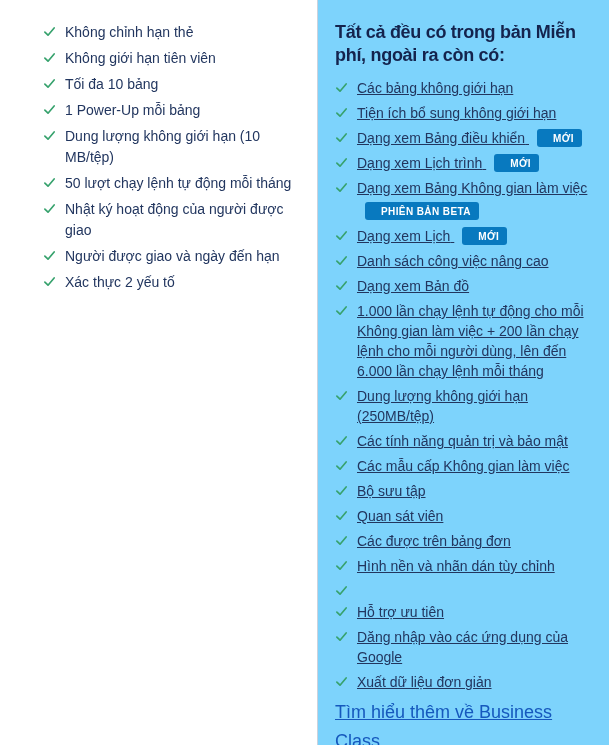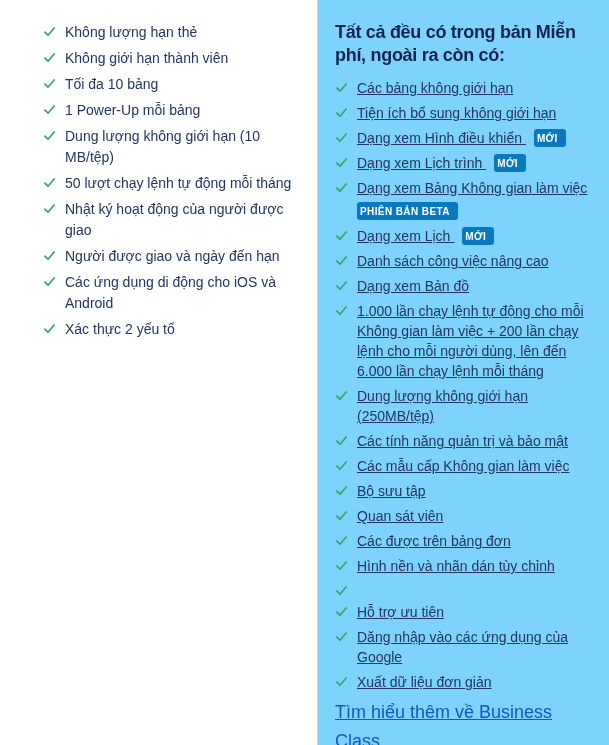--- a/index.html
+++ b/index.html
@@ -63,32 +63,32 @@
   .check svg { display: block; }
   .item-body { display: block; }
   .badge {
     display: inline-block;
     background: #0879bf;
     color: #ffffff;
     font-size: 10px;
     font-weight: bold;
     letter-spacing: 0.4px;
     line-height: 11px;
-    padding: 4px 8px 3px 3px;
+    padding: 4px 8px 3px 16px;
     border-radius: 3px;
     margin-left: 8px;
     position: relative;
     top: -1px;
     white-space: nowrap;
   }
   .badge-row {
     display: block;
     margin-top: 3px;
   }
-  .badge-row .badge { margin-left: 0; }
+  .badge-row .badge { margin-left: 8px; }
   a.bc-link {
     display: inline-block;
     margin-top: 1px;
     max-width: 252px;
     font-size: 18px;
     line-height: 29px;
     color: #1558bd;
     text-decoration: underline;
     cursor: pointer;
   }
@@ -100,32 +100,32 @@
 
   <div class="col-free">
     <ul class="feature-list">
   <li class="feature-item">
     <span class="check">
       <svg width="13" height="13" viewBox="0 0 14 14" aria-hidden="true">
         <path d="M2 7.6 L5.4 11 L12 3.2" fill="none" stroke="currentColor" stroke-width="1.8" stroke-linecap="round" stroke-linejoin="round"></path>
       </svg>
     </span>
     <span class="item-body">
-      <span class="item-text">Không lượng hạn thẻ</span>
-    </span>
-  </li>
-
-  <li class="feature-item">
-    <span class="check">
-      <svg width="13" height="13" viewBox="0 0 14 14" aria-hidden="true">
-        <path d="M2 7.6 L5.4 11 L12 3.2" fill="none" stroke="currentColor" stroke-width="1.8" stroke-linecap="round" stroke-linejoin="round"></path>
-      </svg>
-    </span>
-    <span class="item-body">
-      <span class="item-text">Không giới hạn thành viên</span>
+      <span class="item-text">Không chỉnh hạn thẻ</span>
+    </span>
+  </li>
+
+  <li class="feature-item">
+    <span class="check">
+      <svg width="13" height="13" viewBox="0 0 14 14" aria-hidden="true">
+        <path d="M2 7.6 L5.4 11 L12 3.2" fill="none" stroke="currentColor" stroke-width="1.8" stroke-linecap="round" stroke-linejoin="round"></path>
+      </svg>
+    </span>
+    <span class="item-body">
+      <span class="item-text">Không giới hạn tiên viên</span>
     </span>
   </li>
 
   <li class="feature-item">
     <span class="check">
       <svg width="13" height="13" viewBox="0 0 14 14" aria-hidden="true">
         <path d="M2 7.6 L5.4 11 L12 3.2" fill="none" stroke="currentColor" stroke-width="1.8" stroke-linecap="round" stroke-linejoin="round"></path>
       </svg>
     </span>
     <span class="item-body">
@@ -181,30 +181,20 @@
     <span class="check">
       <svg width="13" height="13" viewBox="0 0 14 14" aria-hidden="true">
         <path d="M2 7.6 L5.4 11 L12 3.2" fill="none" stroke="currentColor" stroke-width="1.8" stroke-linecap="round" stroke-linejoin="round"></path>
       </svg>
     </span>
     <span class="item-body">
       <span class="item-text">Người được giao và ngày đến hạn</span>
     </span>
   </li>
 
-  <li class="feature-item">
-    <span class="check">
-      <svg width="13" height="13" viewBox="0 0 14 14" aria-hidden="true">
-        <path d="M2 7.6 L5.4 11 L12 3.2" fill="none" stroke="currentColor" stroke-width="1.8" stroke-linecap="round" stroke-linejoin="round"></path>
-      </svg>
-    </span>
-    <span class="item-body">
-      <span class="item-text">Các ứng dụng di động cho iOS và Android</span>
-    </span>
-  </li>
 
   <li class="feature-item">
     <span class="check">
       <svg width="13" height="13" viewBox="0 0 14 14" aria-hidden="true">
         <path d="M2 7.6 L5.4 11 L12 3.2" fill="none" stroke="currentColor" stroke-width="1.8" stroke-linecap="round" stroke-linejoin="round"></path>
       </svg>
     </span>
     <span class="item-body">
       <span class="item-text">Xác thực 2 yếu tố</span>
     </span>
@@ -237,21 +227,21 @@
     </span>
   </li>
 
   <li class="feature-item">
     <span class="check">
       <svg width="13" height="13" viewBox="0 0 14 14" aria-hidden="true">
         <path d="M2 7.6 L5.4 11 L12 3.2" fill="none" stroke="currentColor" stroke-width="1.8" stroke-linecap="round" stroke-linejoin="round"></path>
       </svg>
     </span>
     <span class="item-body">
-      <span class="item-text">Dạng xem Hình điều khiển</span>
+      <span class="item-text">Dạng xem Bảng điều khiển</span>
     <span class="badge">MỚI</span></span>
   </li>
 
   <li class="feature-item">
     <span class="check">
       <svg width="13" height="13" viewBox="0 0 14 14" aria-hidden="true">
         <path d="M2 7.6 L5.4 11 L12 3.2" fill="none" stroke="currentColor" stroke-width="1.8" stroke-linecap="round" stroke-linejoin="round"></path>
       </svg>
     </span>
     <span class="item-body">

